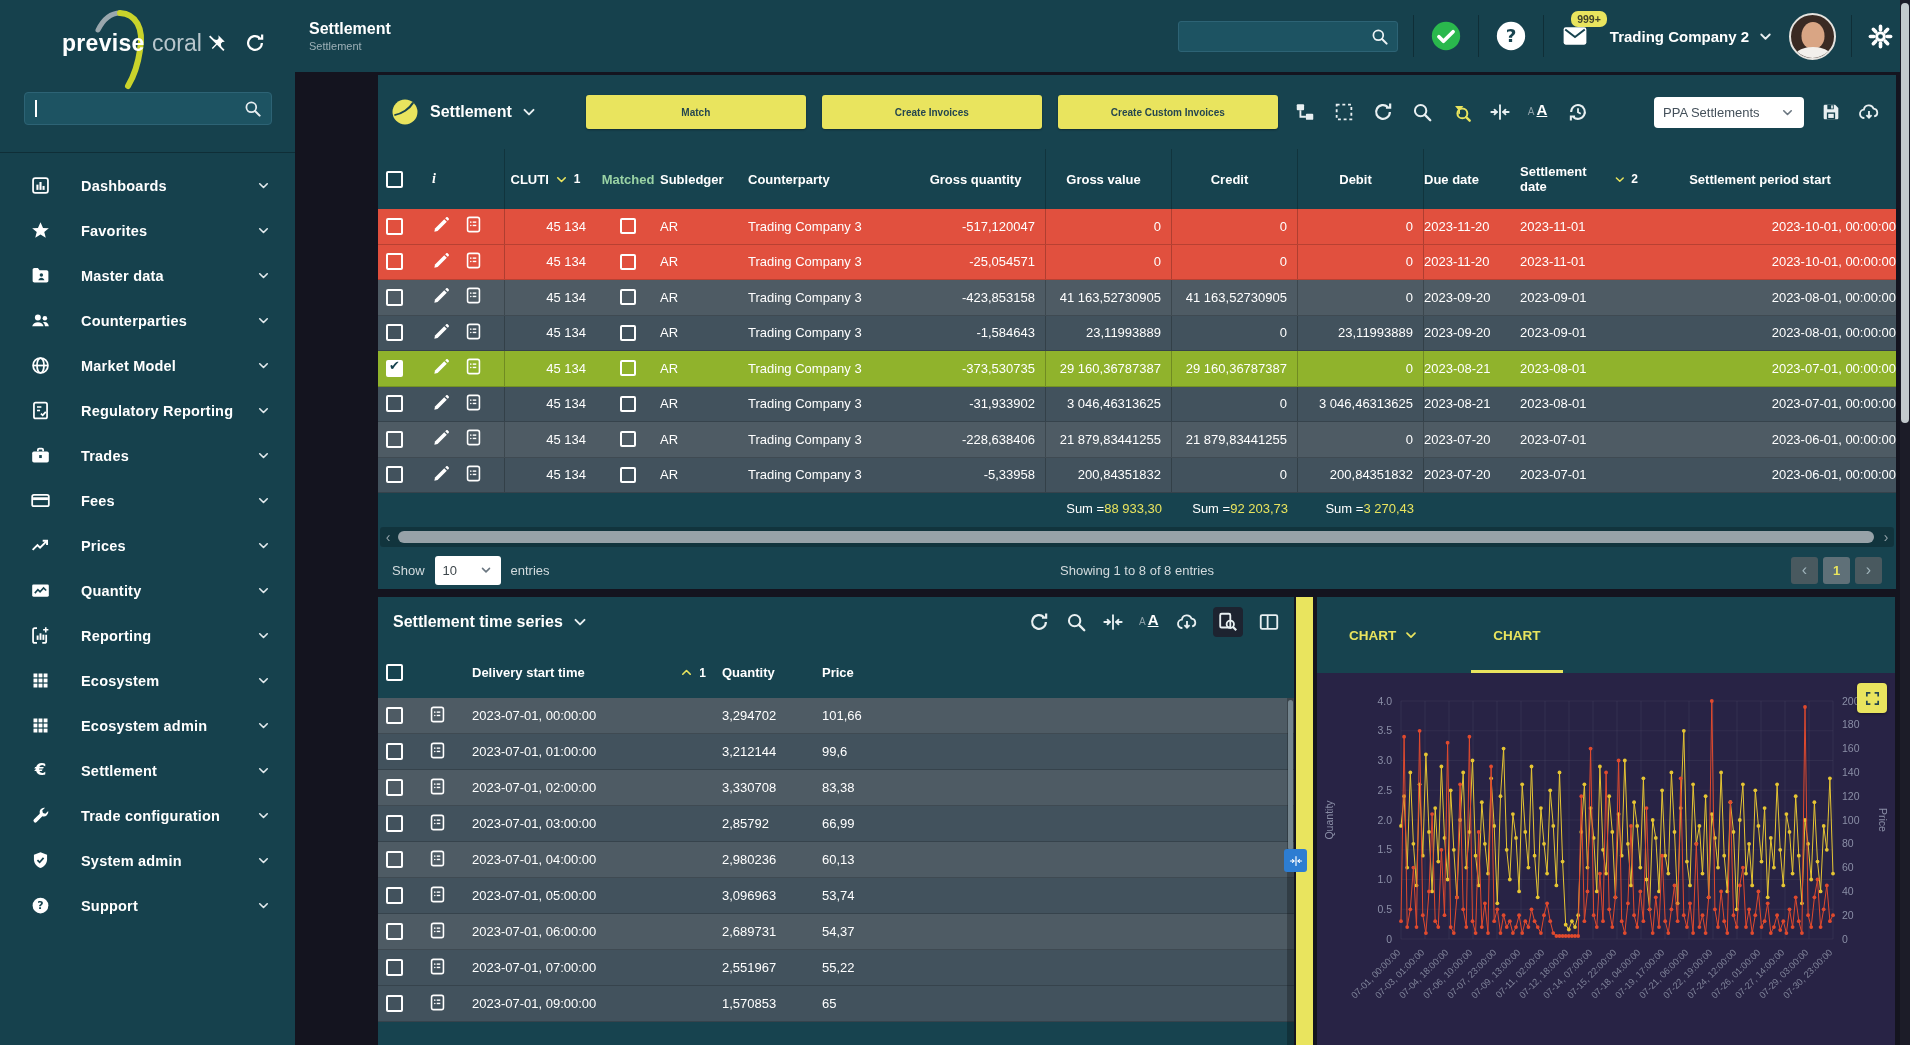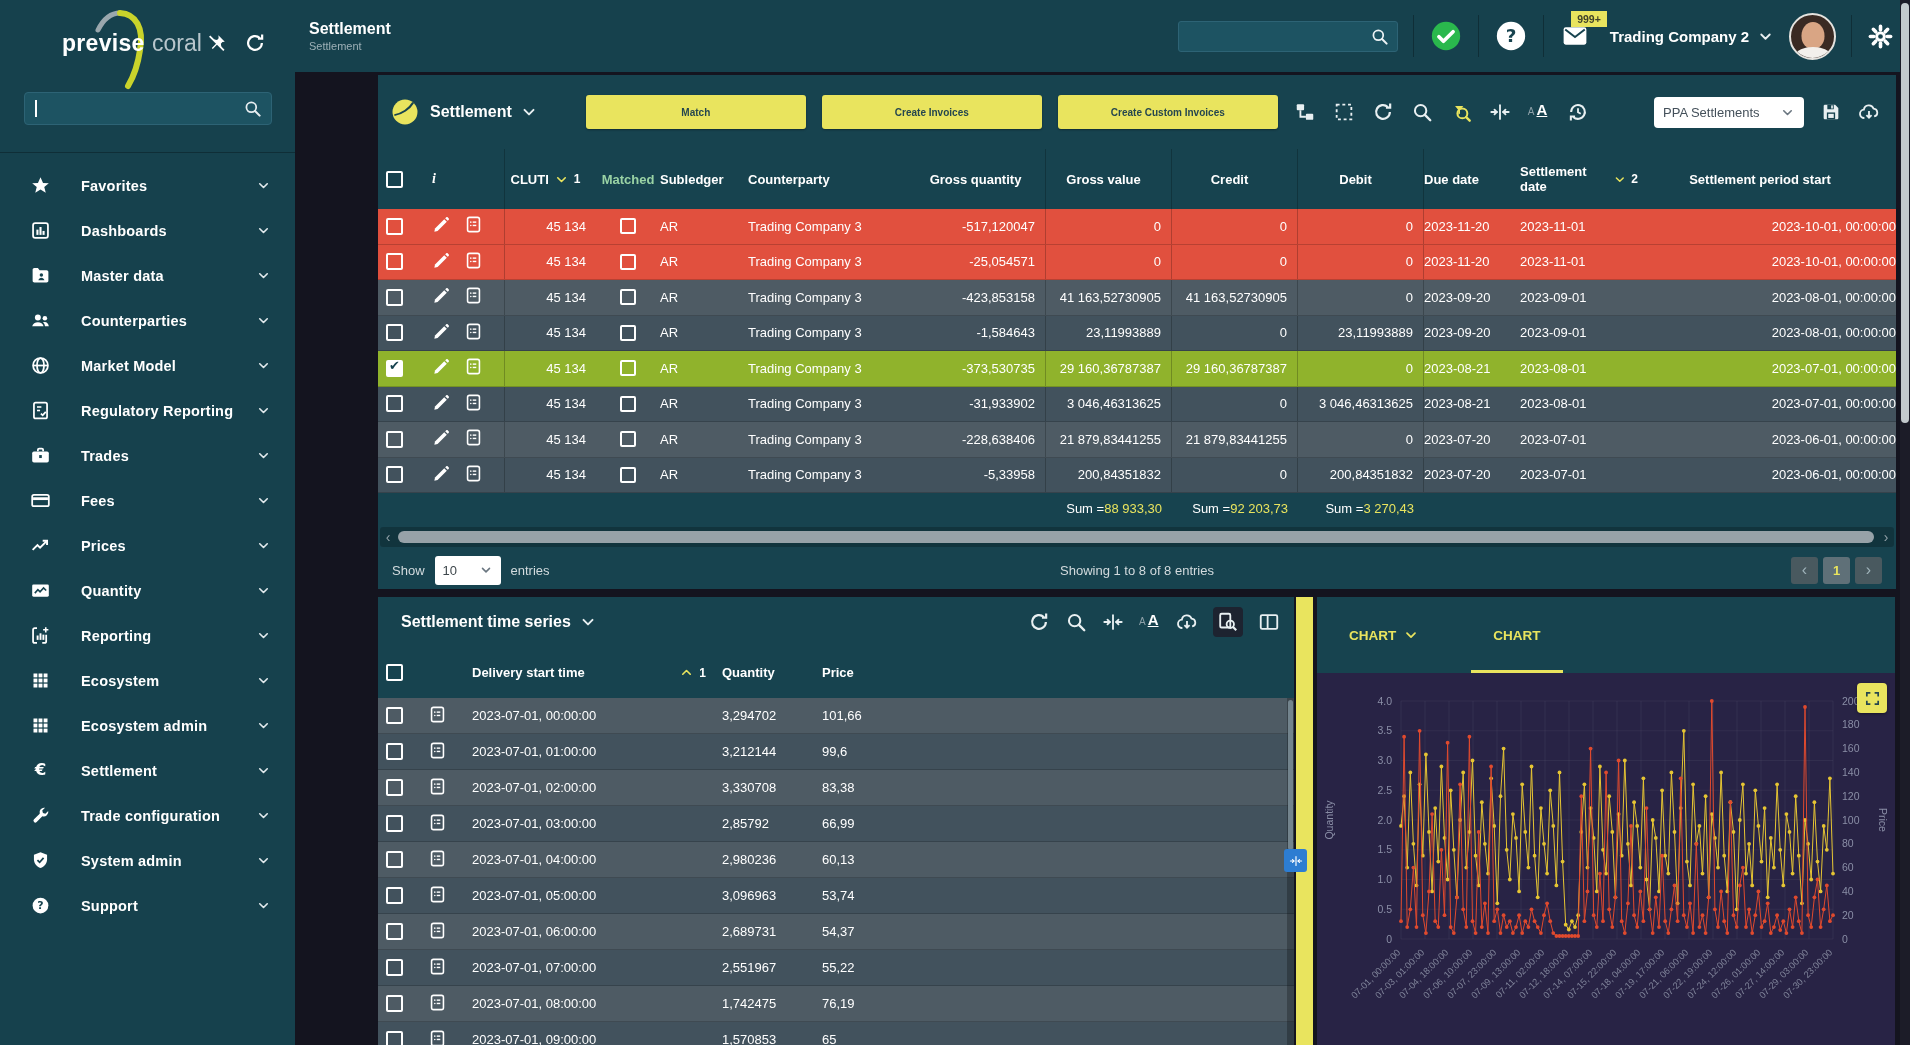--- a/index.html
+++ b/index.html
@@ -45,21 +45,21 @@
   .tb-right{margin-left:auto;display:flex;align-items:center;gap:15px}
   .tb-search{width:220px;height:31px;background:var(--teal-light);border:1px solid #2d6375;border-radius:3px;
     display:flex;align-items:center;padding:0 8px}
   .tb-search input{flex:1;background:transparent;border:none;outline:none;color:#fff;font-size:13px;
     font-family:"Liberation Sans",sans-serif}
   .tb-search .sicon{width:19px;height:19px;color:#eef3f5}
   .sep{width:1px;height:42px;background:rgba(0,0,0,.28)}
   .round-ico{width:34px;height:34px;cursor:pointer}
   .env-wrap{position:relative;width:32px;height:26px;cursor:pointer;color:#fff}
   .badge{position:absolute;top:-12px;right:-16px;background:var(--yellow);color:#41432a;font-size:10.5px;
-    font-weight:700;border-radius:0;padding:2px 6px}
+    font-weight:700;border-radius:7px;padding:2px 6px}
   .company{display:flex;align-items:center;gap:8px;cursor:pointer;margin-left:4px}
   .company span{font-size:15px;font-weight:700}
   .company .icon{width:17px;height:17px;color:#e8eff1}
   .avatar{width:47px;height:47px;border-radius:50%;background:#3a2a23;position:relative;overflow:hidden;
     border:2px solid #e5e3df;cursor:pointer}
   .avatar::before{content:'';position:absolute;left:50%;top:7px;transform:translateX(-50%);
     width:23px;height:27px;border-radius:50% 50% 46% 46%;background:#d9a584}
   .avatar::after{content:'';position:absolute;left:50%;bottom:-5px;transform:translateX(-50%);
     width:34px;height:16px;border-radius:50% 50% 0 0;background:#f3f0ec}
   .gear-ico{width:27px;height:27px;color:#fff;cursor:pointer}
@@ -202,40 +202,40 @@
       <span class="sicon" id="sb-search-ico"><svg viewBox="0 0 24 24">
             <circle cx="10.5" cy="10.5" r="6.2" fill="none" stroke="currentColor" stroke-width="2.2"></circle>
             <line x1="15.2" y1="15.2" x2="21" y2="21" stroke="currentColor" stroke-width="2.6" stroke-linecap="round"></line>
           </svg></span>
     </div>
     <div class="sb-divider"></div>
     <nav id="sb-menu">
         <div class="sb-item">
           <span class="icon sb-ico">
             <svg viewBox="0 0 24 24">
-              <polygon points="12,2.5 14.9,9 21.5,9.3 16.3,13.6 18,20.3 12,16.6 6,20.3 7.7,13.6 2.5,9.3 9.1,9" fill="currentColor"></polygon>
-            </svg>
-          </span>
-          <span class="sb-label">Favorites</span>
-          <span class="icon sb-chev">
-            <svg viewBox="0 0 24 24">
-              <path d="M6 9.2l6 6 6-6" fill="none" stroke="currentColor" stroke-width="2.6" stroke-linecap="round" stroke-linejoin="round"></path>
-            </svg>
-          </span>
-        </div>
-        <div class="sb-item">
-          <span class="icon sb-ico">
-            <svg viewBox="0 0 24 24">
               <rect x="3.5" y="3.5" width="17" height="17" rx="2.5" fill="none" stroke="currentColor" stroke-width="2"></rect>
               <rect x="7.3" y="11" width="2.4" height="6" fill="currentColor"></rect>
               <rect x="10.8" y="8" width="2.4" height="9" fill="currentColor"></rect>
               <rect x="14.3" y="12.5" width="2.4" height="4.5" fill="currentColor"></rect>
             </svg>
           </span>
           <span class="sb-label">Dashboards</span>
+          <span class="icon sb-chev">
+            <svg viewBox="0 0 24 24">
+              <path d="M6 9.2l6 6 6-6" fill="none" stroke="currentColor" stroke-width="2.6" stroke-linecap="round" stroke-linejoin="round"></path>
+            </svg>
+          </span>
+        </div>
+        <div class="sb-item">
+          <span class="icon sb-ico">
+            <svg viewBox="0 0 24 24">
+              <polygon points="12,2.5 14.9,9 21.5,9.3 16.3,13.6 18,20.3 12,16.6 6,20.3 7.7,13.6 2.5,9.3 9.1,9" fill="currentColor"></polygon>
+            </svg>
+          </span>
+          <span class="sb-label">Favorites</span>
           <span class="icon sb-chev">
             <svg viewBox="0 0 24 24">
               <path d="M6 9.2l6 6 6-6" fill="none" stroke="currentColor" stroke-width="2.6" stroke-linecap="round" stroke-linejoin="round"></path>
             </svg>
           </span>
         </div>
         <div class="sb-item">
           <span class="icon sb-ico">
             <svg viewBox="0 0 24 24">
               <path d="M3 5.5c0-1.1.9-2 2-2h4l2 2.5h8c1.1 0 2 .9 2 2V18c0 1.1-.9 2-2 2H5c-1.1 0-2-.9-2-2z" fill="currentColor"></path>
@@ -989,21 +989,21 @@
       <div class="pager">
         <div class="pgbtn">‹</div>
         <div class="pgbtn cur">1</div>
         <div class="pgbtn">›</div>
       </div>
     </div>
   </section>
 
   <section class="panel" id="ts-panel">
     <div class="panel-toolbar">
-      <span class="panel-title" style="margin-left:9px">Settlement time series</span>
+      <span class="panel-title" style="margin-left:1px">Settlement time series</span>
       <span class="title-chev icon" id="ts-title-chev">
           <svg viewBox="0 0 24 24">
             <path d="M6 9.2l6 6 6-6" fill="none" stroke="currentColor" stroke-width="2.6" stroke-linecap="round" stroke-linejoin="round"></path>
           </svg>
         </span>
       <div id="ts-icons" style="margin-left:auto;display:flex;align-items:center;gap:15px">
           <span class="icon tb-ico">
             <svg viewBox="0 0 24 24">
               <path d="M19.5 12a7.5 7.5 0 1 1-2.3-5.4" fill="none" stroke="currentColor" stroke-width="2.4"></path>
               <path d="M19.8 2.6v4.6h-4.6" fill="none" stroke="currentColor" stroke-width="2.4"></path>
@@ -1207,38 +1207,20 @@
                 <rect x="4.5" y="3" width="15" height="18" rx="2.5" fill="none" stroke="currentColor" stroke-width="2"></rect>
                 <circle cx="8.6" cy="9" r="1" fill="currentColor"></circle>
                 <circle cx="8.6" cy="13.2" r="1" fill="currentColor"></circle>
                 <line x1="11" y1="9" x2="15.5" y2="9" stroke="currentColor" stroke-width="1.8"></line>
                 <line x1="11" y1="13.2" x2="15.5" y2="13.2" stroke="currentColor" stroke-width="1.8"></line>
               </svg>
             </span></div>
           <div class="cell">2023-07-01, 07:00:00</div>
           <div class="cell">2,551967</div>
           <div class="cell">55,22</div>
-          <div class="cell"></div>
-        </div>
-        <div class="tsgrid tsrow light">
-          <div class="cell">
-            <div class="cb"></div>
-          </div>
-          <div class="cell"><span class="icon row-ico">
-              <svg viewBox="0 0 24 24">
-                <rect x="4.5" y="3" width="15" height="18" rx="2.5" fill="none" stroke="currentColor" stroke-width="2"></rect>
-                <circle cx="8.6" cy="9" r="1" fill="currentColor"></circle>
-                <circle cx="8.6" cy="13.2" r="1" fill="currentColor"></circle>
-                <line x1="11" y1="9" x2="15.5" y2="9" stroke="currentColor" stroke-width="1.8"></line>
-                <line x1="11" y1="13.2" x2="15.5" y2="13.2" stroke="currentColor" stroke-width="1.8"></line>
-              </svg>
-            </span></div>
-          <div class="cell">2023-07-01, 08:00:00</div>
-          <div class="cell">1,742475</div>
-          <div class="cell">76,19</div>
           <div class="cell"></div>
         </div>
         <div class="tsgrid tsrow dark">
           <div class="cell">
             <div class="cb"></div>
           </div>
           <div class="cell"><span class="icon row-ico">
               <svg viewBox="0 0 24 24">
                 <rect x="4.5" y="3" width="15" height="18" rx="2.5" fill="none" stroke="currentColor" stroke-width="2"></rect>
                 <circle cx="8.6" cy="9" r="1" fill="currentColor"></circle>

